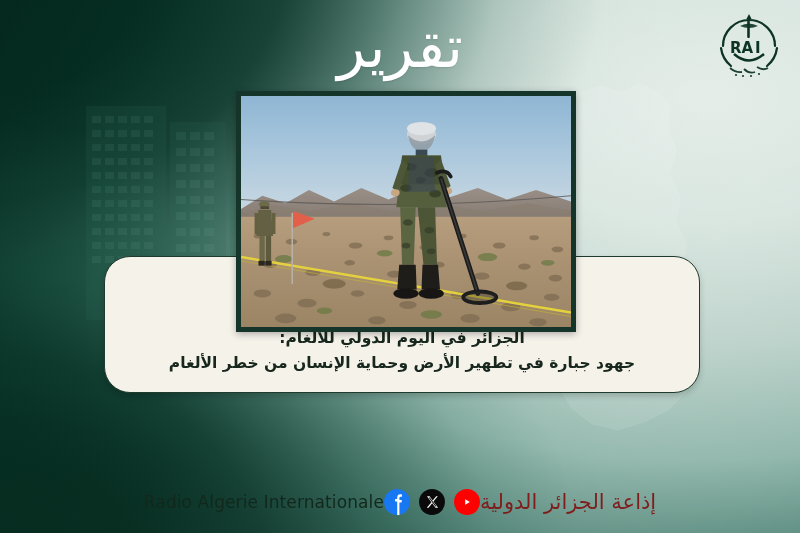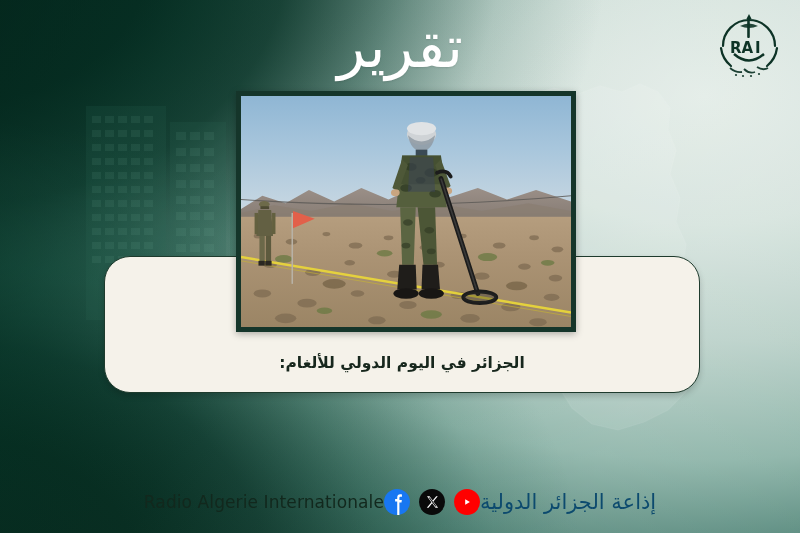--- a/index.html
+++ b/index.html
@@ -152,21 +152,21 @@
     align-items: center;
     justify-content: center;
     gap: 0;
   }
   .footer-latin {
     color: #12281d;
     font-size: 17px;
     letter-spacing: 0.1px;
   }
   .footer-arabic {
-    color: #0c4a6e;
+    color: #7f1d1d;
     font-size: 21px;
     direction: rtl;
     font-weight: 400;
   }
   .social-row { display: flex; align-items: center; gap: 9px; }
   .social-icon { width: 26px; height: 26px; display: block; }
   .social-icon svg { width: 100%; height: 100%; display: block; }
 </style>
 </head>
 <body>
@@ -314,20 +314,21 @@
           <circle cx="33" cy="70" r="1.1"></circle>
         <circle cx="41" cy="70" r="1.1"></circle>
           <circle cx="49" cy="68" r="1.1"></circle>
       </g>
     </svg>
   </div>
 
   <div class="caption-panel">
     <div class="caption-text">
       <span class="caption-line">الجزائر في اليوم الدولي للألغام:</span>
+      <span class="caption-line">جهود جبارة في تطهير الأرض وحماية الإنسان من خطر الألغام</span>
     </div>
   </div>
 
   <div class="photo-frame">
     <div class="photo-inner">
       <svg viewBox="0 0 340 241" preserveAspectRatio="none" aria-hidden="true">
         <defs>
           <linearGradient id="sky" x1="0" y1="0" x2="0" y2="1">
             <stop offset="0%" stop-color="#8fb6d4"></stop>
             <stop offset="45%" stop-color="#a8c6dc"></stop>

